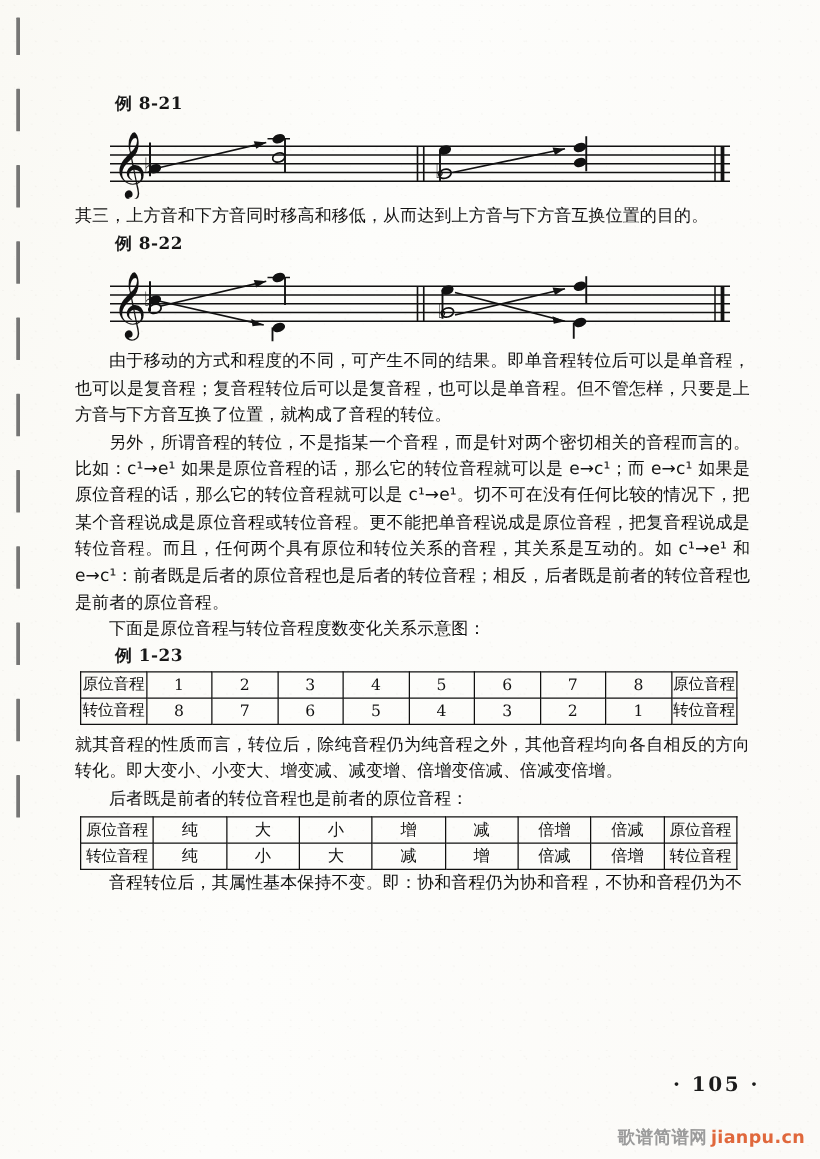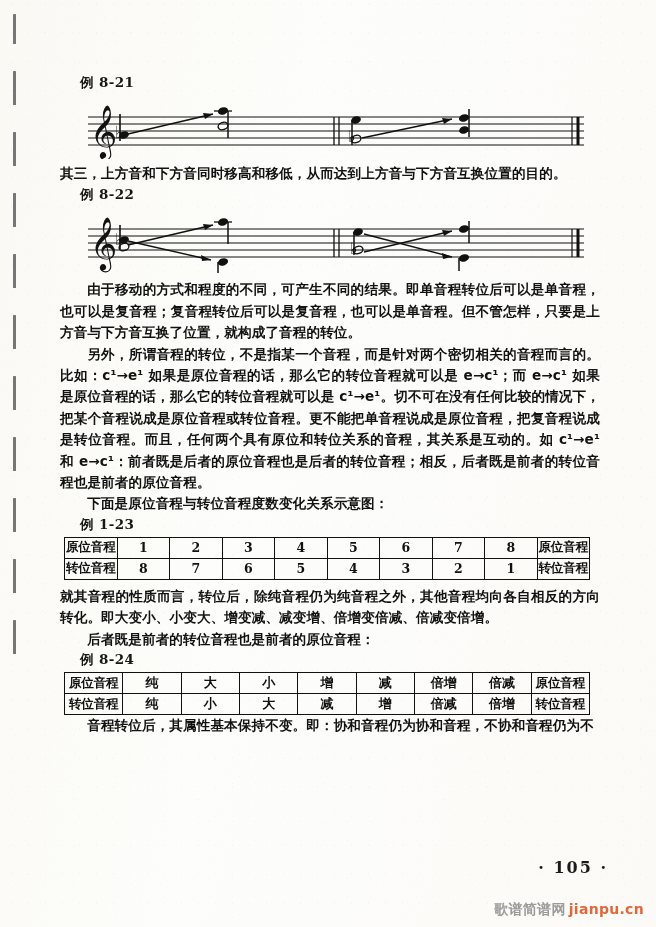--- a/index.html
+++ b/index.html
@@ -61,58 +61,58 @@
     left: 60px;
     top: 0;
     width: 540px;
   }
 
   .ex-label {
     font-family: "DejaVu Serif", serif;
     font-size: 13.5px;
     font-weight: 700;
     letter-spacing: .4px;
-    margin-left: 20px;
+    margin-left: 32px;
     color: #171717;
   }
 
   
   .staff-wrap {
     position: relative;
     width: 500px;
     margin-left: 26px;
   }
   .staff-svg { display: block; }
 
   
   p.body {
     font-size: 13.6px;
     line-height: 21.4px;
     margin: 0;
     text-align: justify;
     text-justify: inter-ideograph;
     color: #121212;
-    font-weight: 700;
+    font-weight: 400;
     letter-spacing: .1px;
   }
   p.indent { text-indent: 2em; }
 
   
   .chart-table {
     border-collapse: collapse;
     width: 526px;
     margin: 3px 0 0 4px;
     border: 1.6px solid #111;
     table-layout: fixed;
   }
   .chart-table td {
     border: 1px solid #111;
     text-align: center;
     font-size: 13px;
-    font-weight: 700;
+    font-weight: 400;
     height: 20px;
     padding: 0;
     color: #111;
     font-family: "DejaVu Sans", sans-serif;
   }
   .chart-table td.hdr {
     font-size: 12.6px;
     letter-spacing: -.2px;
   }
   .chart-table td.num {
@@ -313,21 +313,20 @@
         <td class="num">2</td>
         <td class="num">1</td>
         <td class="hdr">转位音程</td>
       </tr>
     </tbody>
   </table>
 
   <p class="body" style="margin-top:6px;">就其音程的性质而言，转位后，除纯音程仍为纯音程之外，其他音程均向各自相反的方向转化。即大变小、小变大、增变减、减变增、倍增变倍减、倍减变倍增。</p>
   <p class="body indent">后者既是前者的转位音程也是前者的原位音程：</p>
 
-  <div class="ex-label" style="margin-top:1px;">例 8-24</div>
 
   <table class="chart-table">
     <tbody>
       <tr>
         <td class="hdr">原位音程</td>
         <td>纯</td>
         <td>大</td>
         <td>小</td>
         <td>增</td>
         <td>减</td>

